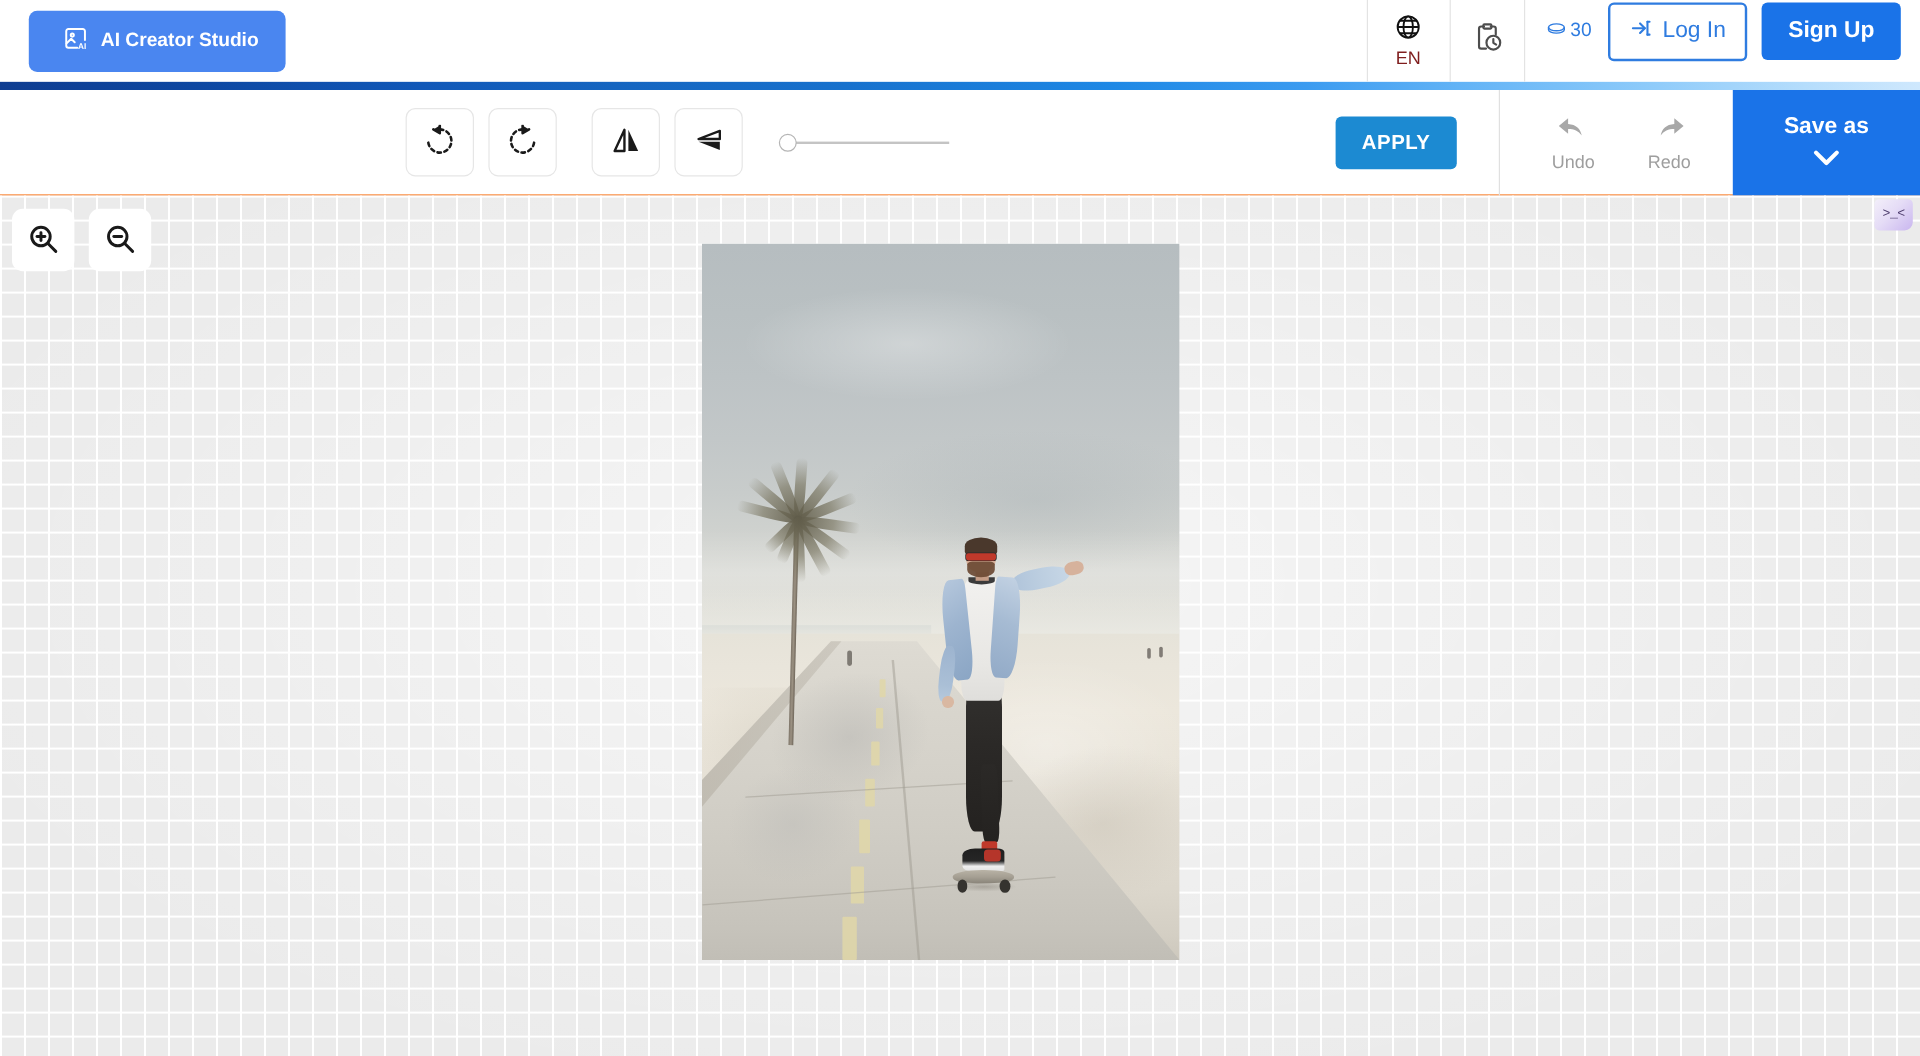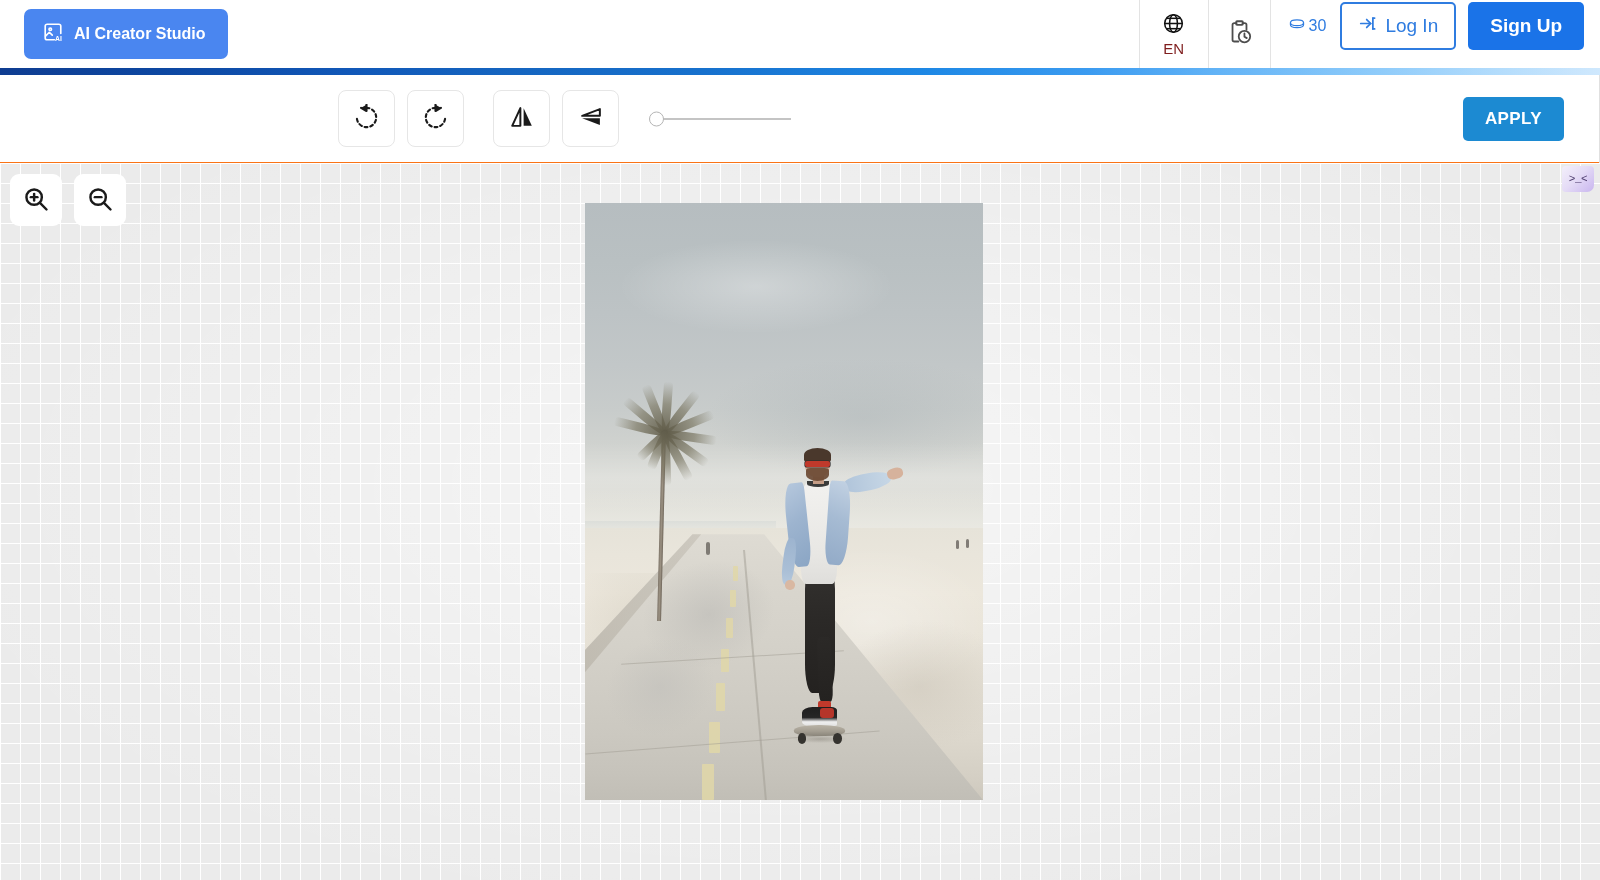--- a/index.html
+++ b/index.html
@@ -66,21 +66,21 @@
     cursor: pointer;
     height: 68px;
   }
   .alltools-label { font-size: 17px; color: #202124; font-weight: 400; }
 
   .hdr-ai-wrap { display: flex; align-items: center; padding: 0 24px; }
   .btn-ai {
     display: flex; align-items: center; gap: 10px;
     background: #4a86f0; color: #fff;
     border: none; border-radius: 7px;
-    padding: 12px 22px 12px 18px;
+    padding: 12px 22px 12px 28px;
     font-size: 16px; font-weight: bold;
     font-family: "Liberation Sans", sans-serif;
     cursor: pointer;
   }
 
   .hdr-spacer { flex: 1; }
 
   .hdr-lang {
     display: flex; flex-direction: column; align-items: center; justify-content: center;
     gap: 1px; width: 70px; height: 68px;
@@ -562,21 +562,47 @@
   </div>
 
   <div class="tb-spacer"></div>
 
   <button class="btn-apply">
     <span>APPLY</span>
   </button>
 
   <div class="tb-divider"></div>
 
-
+  <div class="undo-redo">
+    <div class="ur-item">
+      <span>
+        <svg width="30" height="26" viewBox="0 0 24 20" fill="#a8a8a8">
+          <path d="M8.6 3.2 2.4 8.4l6.2 5.2V10.4c4 0 6.9 1.2 9.1 4.4-.9-4.6-3.6-7.4-9.1-7.8z"></path>
+        </svg>
+      </span>
+      <span class="ur-label">Undo</span>
+    </div>
+    <div class="ur-item">
+      <span>
+        <svg width="30" height="26" viewBox="0 0 24 20" fill="#a8a8a8">
+          <path d="M15.4 3.2 21.6 8.4l-6.2 5.2V10.4c-4 0-6.9 1.2-9.1 4.4.9-4.6 3.6-7.4 9.1-7.8z"></path>
+        </svg>
+      </span>
+      <span class="ur-label">Redo</span>
+    </div>
+  </div>
+
+  <button class="btn-saveas">
+    <span class="saveas-label">Save as</span>
+    <span>
+      <svg width="26" height="17" viewBox="0 0 24 14" fill="none" stroke="#ffffff" stroke-width="3.2" stroke-linecap="round" stroke-linejoin="round">
+        <polyline points="4,3 12,11 20,3"></polyline>
+      </svg>
+    </span>
+  </button>
 </div>
 
 <div class="canvas">
 
   <div class="zoom-controls">
     <button class="zoom-btn">
       <span>
         <svg width="28" height="28" viewBox="0 0 24 24" fill="none" stroke="#1a1a1a" stroke-width="2.1" stroke-linecap="round">
           <circle cx="10.4" cy="10.4" r="6.6"></circle>
           <line x1="15.4" y1="15.4" x2="21" y2="21"></line>

